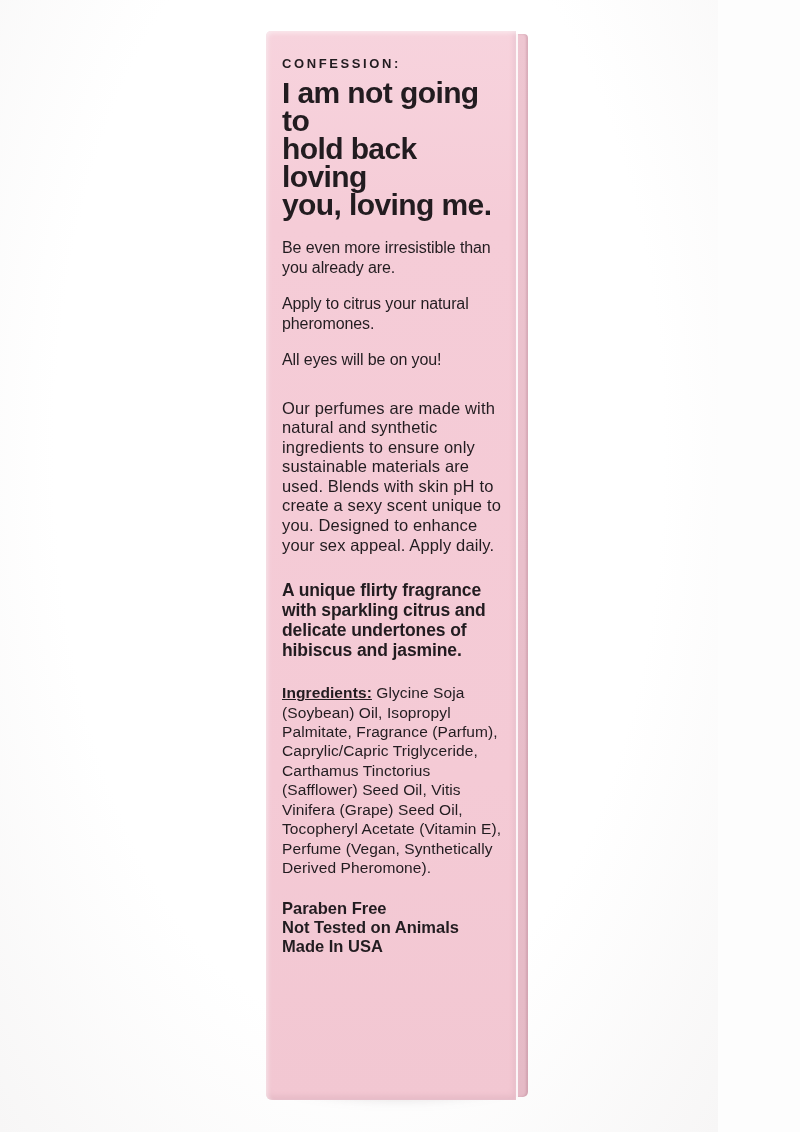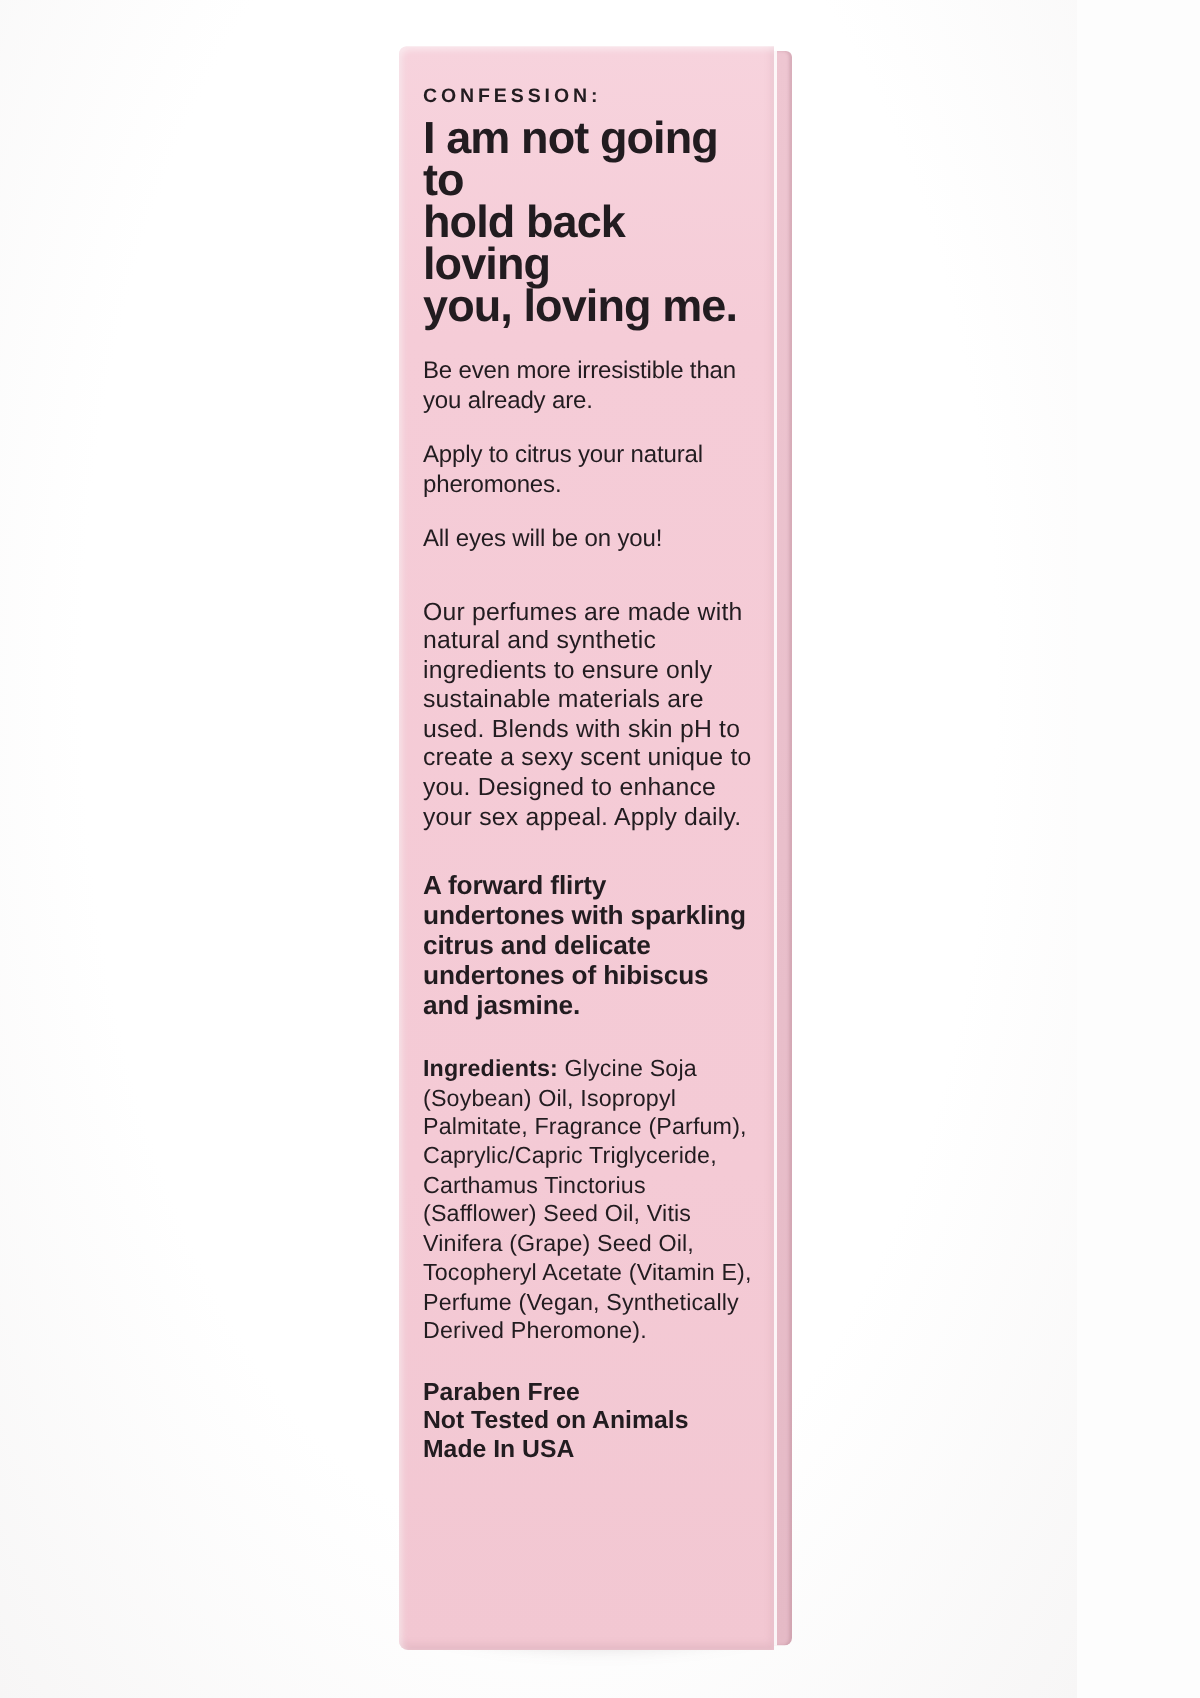--- a/index.html
+++ b/index.html
@@ -86,21 +86,21 @@
     line-height: 20px;
     margin-bottom: 23px;
     max-width: 220px;
   }
   .fineprint {
     font-size: 15.5px;
     letter-spacing: 0.1px;
     line-height: 19.4px;
     max-width: 226px;
   }
-  .fineprint .label { font-weight: bold; }
+  .fineprint .label { font-weight: bold; text-decoration: underline; }
   .claims {
     margin-top: 22px;
     font-weight: bold;
     font-size: 16.5px;
     line-height: 19px;
   }
 </style>
 </head>
 <body>
 
@@ -120,21 +120,21 @@
       </div>
 
       <p class="tagline">Be even more irresistible than you already are.</p>
 
       <p class="tagline">Apply to citrus your natural pheromones.</p>
 
       <p class="tagline last">All eyes will be on you!</p>
 
       <p class="description">Our perfumes are made with natural and synthetic ingredients to ensure only sustainable materials are used. Blends with skin pH to create a sexy scent unique to you. Designed to enhance your sex appeal. Apply daily.</p>
 
-      <p class="fragrance">A forward flirty undertones with sparkling citrus and delicate undertones of hibiscus and jasmine.</p>
+      <p class="fragrance">A unique flirty fragrance with sparkling citrus and delicate undertones of hibiscus and jasmine.</p>
 
       <div class="fineprint">
         <div>
           <span class="label">Ingredients:</span><span> Glycine Soja (Soybean) Oil, Isopropyl Palmitate, Fragrance (Parfum), Caprylic/Capric Triglyceride, Carthamus Tinctorius (Safflower) Seed Oil, Vitis Vinifera (Grape) Seed Oil, Tocopheryl Acetate (Vitamin E), Perfume (Vegan, Synthetically Derived Pheromone).</span>
         </div>
       </div>
 
       <div class="claims">
         <div>Paraben Free</div>
         <div>Not Tested on Animals</div>

